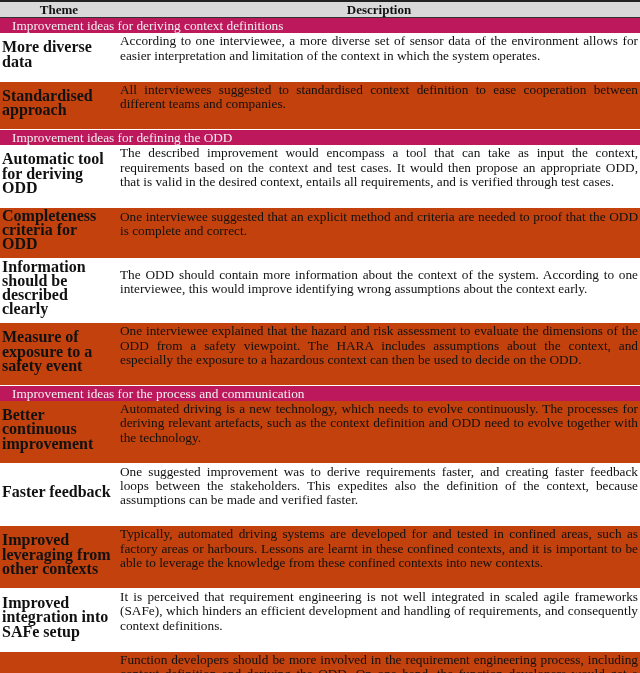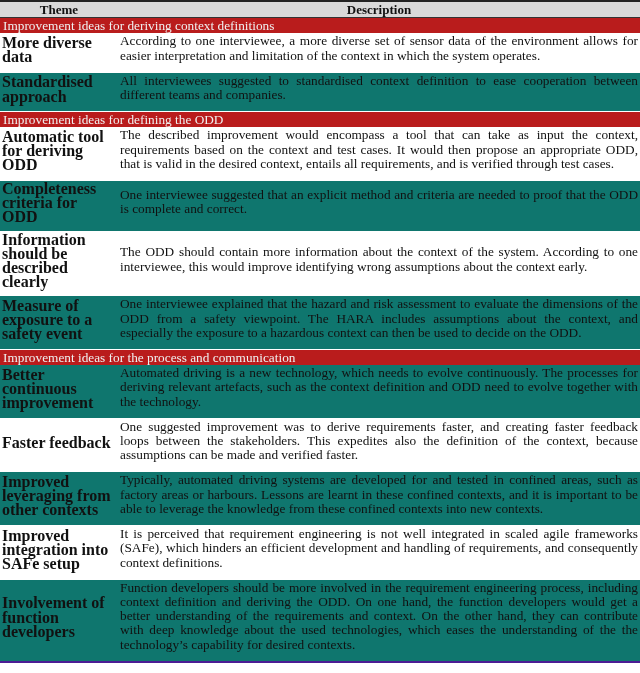--- a/index.html
+++ b/index.html
@@ -2,26 +2,26 @@
 <html><head>
 <meta charset="utf-8">
 <style>
   html, body { margin: 0; padding: 0; background: #ffffff; }
   body { width: 640px; height: 673px; overflow: hidden; font-family: "DejaVu Serif", "Liberation Serif", serif; color: #111; }
   table { width: 640px; border-collapse: collapse; table-layout: fixed; font-family: "Liberation Serif", "DejaVu Serif", serif; font-size: 13.3px; line-height: 14.2px; }
   col.c1 { width: 118px; }
   col.c2 { width: 522px; }
   thead tr { background: #d9d9d9; border-top: 2px solid #222; border-bottom: 1.5px solid #222; }
   thead th { font-weight: bold; text-align: center; padding: 1px 2px 0 2px; height: 14px; font-size: 13px; }
-  tr.section td { background: #b91c1c; color: #f0f0f0; padding: 1px 3px 0 3px; font-size: 13.3px; height: 14px; border-top: 1px solid #333; }
+  tr.section td { background: #be185d; color: #f0f0f0; padding: 1px 3px 0 12px; font-size: 13.3px; height: 14px; border-top: 1px solid #333; }
   tr.row td { vertical-align: middle; border-bottom: 1px solid #fff; }
-  tr.row.gray td { background: #0f766e; margin-top: 40px; }
+  tr.row.gray td { background: #c2410c; margin-top: 40px; }
   tr.row.white td { background: #ffffff; }
   td.theme { font-weight: bold; padding: 1px 2px 6px 2px; font-size: 16px; line-height: 14.2px; font-family: Liberation Serif, serif; }
-  td.desc { padding: 1px 2px 9px 2px; text-align: justify; text-align-last: left; hyphens: manual; }
+  td.desc { padding: 1px 2px 18px 2px; text-align: justify; text-align-last: left; hyphens: manual; }
   tbody tr:last-child td { border-bottom: 2px solid #4c1d95; }
 </style>
 </head>
 <body>
 
 <table>
   <colgroup>
       <col class="c1">
       <col class="c2">
     </colgroup>

